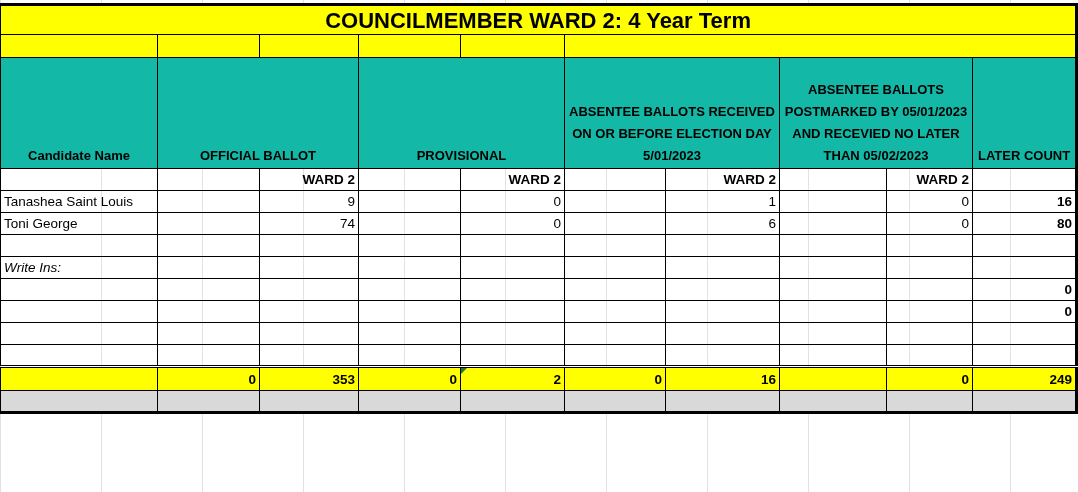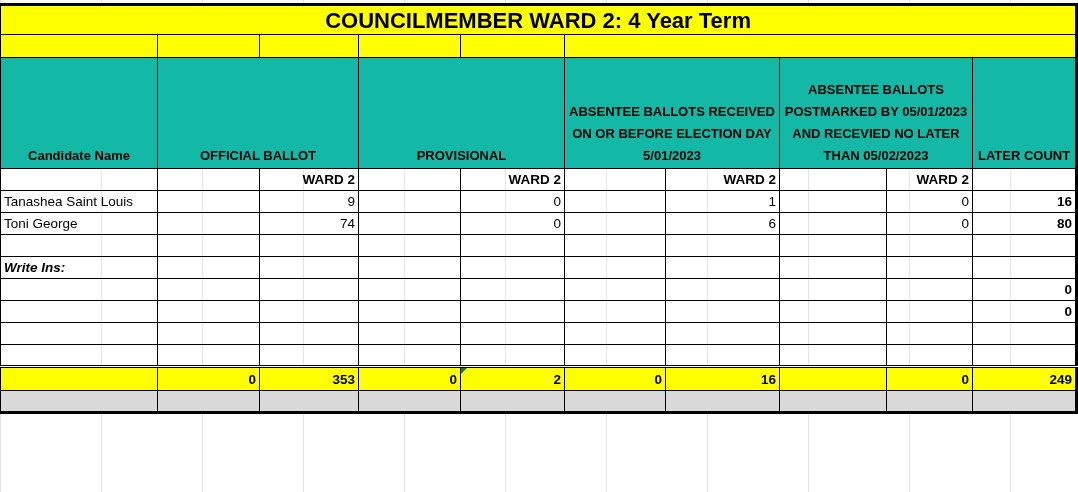--- a/index.html
+++ b/index.html
@@ -14,21 +14,21 @@
   td { border: 1px solid #000; padding: 0 3px; height: 22px; white-space: nowrap; overflow: hidden;
        box-sizing: border-box; line-height: 15px; }
   tr.title td { height: 30px; border-top: 3px solid #000; background: #ffff00; font-weight: bold;
                 font-size: 22px; text-align: center; vertical-align: middle; }
   tr.sub td { height: 23px; background: #ffff00; }
   tr.hdr td { height: 111px; background: #14b8a6; font-weight: bold; text-align: center;
               vertical-align: bottom; white-space: normal; line-height: 22px; font-size: 13px; padding-bottom: 1px; }
   tr.ward td { font-weight: bold; text-align: right; }
   td.num { text-align: right; }
   td.bold { font-weight: bold; }
-  td.ital { font-weight: bold; font-style: italic; margin-left: 18px; }
+  td.ital { font-weight: normal; font-style: italic; margin-left: 18px; }
   tr.total td { background: #ffff00; font-weight: bold; text-align: right; border-top: 3px double #000; height: 24px; }
   tr.gray td { background: #d9d9d9; height: 22px; border-bottom: 3px solid #000; }
   td.rb { border-right: 3px solid #000; }
   .tri { position: relative; }
   .tri::before { content: ""; position: absolute; left: 0; top: 0; width: 0; height: 0;
                  border-top: 6px solid #1e7b34; border-right: 6px solid transparent; }
 </style>
 </head>
 <body>
 

